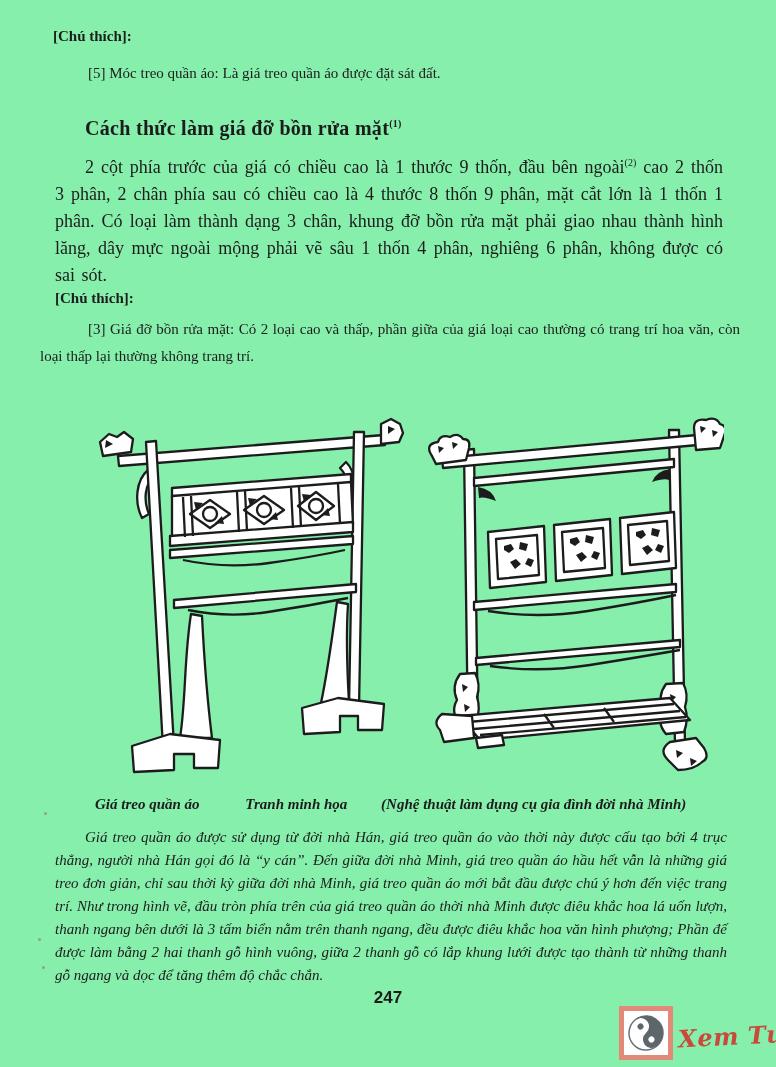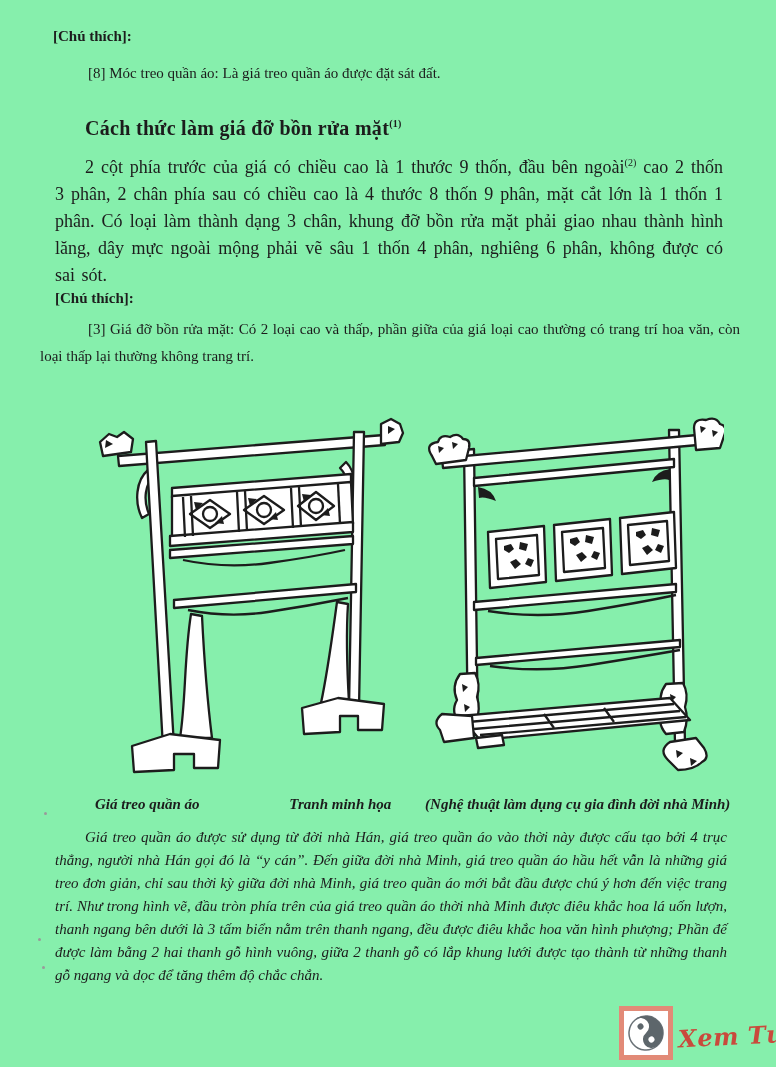--- a/index.html
+++ b/index.html
@@ -14,21 +14,21 @@
   .section-title{font-size:20px;font-weight:600;letter-spacing:.3px;}
   .section-title sup,.body-par sup{font-size:10px;}
   .body-par{
     width:668px;font-size:18px;line-height:27px;text-align:justify;
     text-indent:30px;word-spacing:2px;
   }
   .note-block{width:700px;font-size:15px;line-height:27px;text-align:justify;text-indent:48px;}
   .caption{font-size:15px;font-weight:bold;font-style:italic;white-space:nowrap;}
   .caption .cap-seg{display:inline-block;text-align:center;}
   .caption .gap1{margin-right:42px;}
-  .caption .gap2{margin-right:30px;margin-left:44px;}
+  .caption .gap2{margin-right:30px;}
   .fig-desc{
     width:672px;font-size:15px;line-height:23px;font-style:italic;
     text-align:justify;text-indent:30px;
   }
   .page-number{
     left:0;top:988px;width:776px;text-align:center;
     font-family:"Liberation Sans",sans-serif;font-weight:bold;font-size:17px;
   }
   .watermark{left:619px;top:1006px;display:flex;align-items:center;}
   .wm-box{
@@ -45,21 +45,21 @@
   svg .wf{fill:#ffffff;}
   svg .bk{fill:#1c1c1c;stroke:none;}
   svg .nf{fill:none;}
 </style>
 </head>
 <body>
 
 <div class="page">
 
   <div class="abs note-heading" style="left:53px;top:28px;">[Chú thích]:</div>
-  <div class="abs note-item" style="left:88px;top:60px;width:620px;">[8] Móc treo quần áo: Là giá treo quần áo được đặt sát đất.</div>
+  <div class="abs note-item" style="left:88px;top:60px;width:620px;">[5] Móc treo quần áo: Là giá treo quần áo được đặt sát đất.</div>
 
   <div class="abs section-title" style="left:85px;top:117px;text-align:right;">
     <span>Cách thức làm giá đỡ bồn rửa mặt</span><sup>(1)</sup>
   </div>
 
   <div class="abs body-par" style="left:55px;top:149px;">
     <span>2 cột phía trước của giá có chiều cao là 1 thước 9 thốn, đầu bên ngoài</span><sup>(2)</sup><span> cao 2 thốn 3 phân, 2 chân phía sau có chiều cao là 4 thước 8 thốn 9 phân, mặt cắt lớn là 1 thốn 1 phân. Có loại làm thành dạng 3 chân, khung đỡ bồn rửa mặt phải giao nhau thành hình lăng, dây mực ngoài mộng phải vẽ sâu 1 thốn 4 phân, nghiêng 6 phân, không được có sai sót.</span>
   </div>
 
   <div class="abs note-heading" style="left:55px;top:290px;">[Chú thích]:</div>
@@ -168,20 +168,21 @@
     <span class="cap-seg gap2">Tranh minh họa</span>
     <span class="cap-seg">(Nghệ thuật làm dụng cụ gia đình đời nhà Minh)</span>
   </div>
 
   <div class="abs fig-desc" style="left:55px;top:826px;">Giá treo quần áo được sử dụng từ đời nhà Hán, giá treo quần áo vào thời này được cấu tạo bởi 4 trục thẳng, người nhà Hán gọi đó là “y cán”. Đến giữa đời nhà Minh, giá treo quần áo hầu hết vẫn là những giá treo đơn giản, chỉ sau thời kỳ giữa đời nhà Minh, giá treo quần áo mới bắt đầu được chú ý hơn đến việc trang trí. Như trong hình vẽ, đầu tròn phía trên của giá treo quần áo thời nhà Minh được điêu khắc hoa lá uốn lượn, thanh ngang bên dưới là 3 tấm biển nằm trên thanh ngang, đều được điêu khắc hoa văn hình phượng; Phần đế được làm bằng 2 hai thanh gỗ hình vuông, giữa 2 thanh gỗ có lắp khung lưới được tạo thành từ những thanh gỗ ngang và dọc để tăng thêm độ chắc chắn.</div>
 
   <div class="abs scan-dot" style="left:44px;top:812px;"></div>
   <div class="abs scan-dot" style="left:38px;top:938px;"></div>
   <div class="abs scan-dot" style="left:42px;top:966px;"></div>
 
+  <div class="abs page-number">247</div>
 
   <div class="abs watermark">
     <div class="wm-box" style="border-color: rgb(226, 138, 119);">
       <svg width="40" height="40" viewBox="0 0 40 40">
         <g transform="rotate(-40 20 20)">
           <circle cx="20" cy="20" r="17" fill="#ffffff" stroke="#6a7277" stroke-width="1.5"></circle>
           <path d="M20,3 a17,17 0 0 1 0,34 a8.5,8.5 0 0 1 0,-17 a8.5,8.5 0 0 0 0,-17 Z" fill="#5d666b"></path>
           <circle cx="20" cy="11.5" r="3" fill="#5d666b"></circle>
           <circle cx="20" cy="28.5" r="3" fill="#ffffff"></circle>
         </g>

